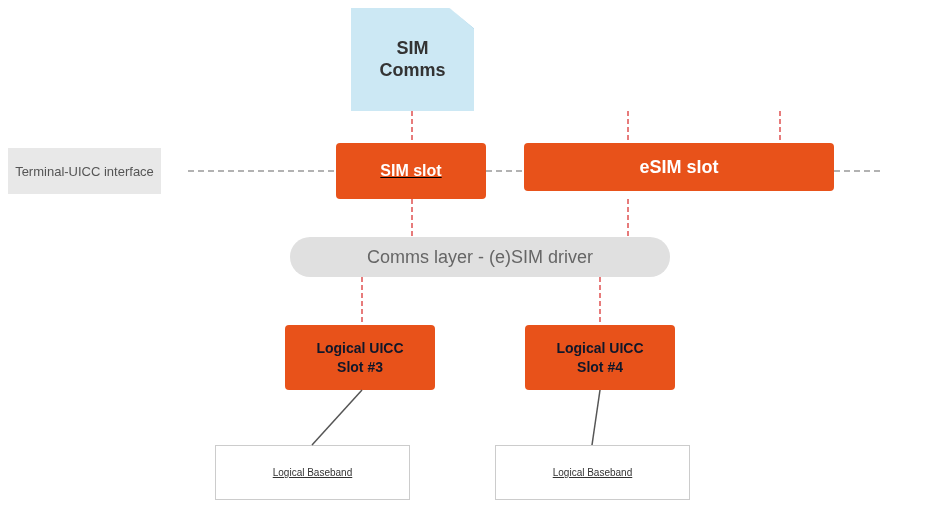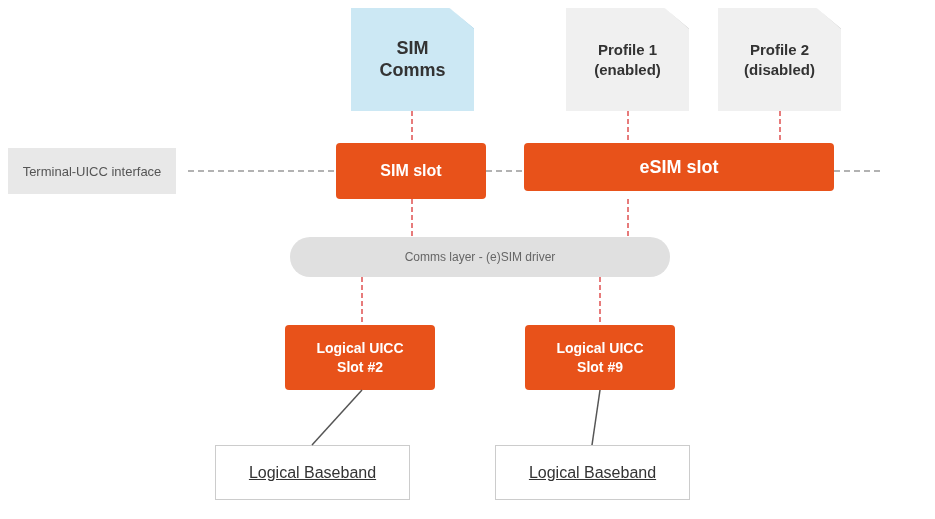--- a/index.html
+++ b/index.html
@@ -111,21 +111,21 @@
       text-align: center;
       line-height: 1.3;
       z-index: 1;
     }
 
     
     .terminal-box {
       position: absolute;
       top: 148px;
       left: 8px;
-      width: 168px;
+      width: 153px;
       height: 46px;
       background: #e8e8e8;
       border-radius: 0;
       display: flex;
       align-items: center;
       justify-content: center;
     }
 
     .terminal-label {
       font-size: 13px;
@@ -138,20 +138,21 @@
       position: absolute;
       top: 143px;
       left: 336px;
       width: 150px;
       height: 56px;
       background: #e8521a;
       border-radius: 4px;
       display: flex;
       align-items: center;
       justify-content: center;
+      text-decoration: underline;
     }
 
     .sim-slot-label {
       font-size: 16px;
       font-weight: 700;
       color: #fff;
     }
 
     
     .esim-slot-box {
@@ -181,21 +182,21 @@
       width: 380px;
       height: 40px;
       background: #e0e0e0;
       border-radius: 20px;
       display: flex;
       align-items: center;
       justify-content: center;
     }
 
     .comms-label {
-      font-size: 12px;
+      font-size: 18px;
       color: #666;
     }
 
     
     .logical1-box {
       position: absolute;
       top: 325px;
       left: 285px;
       width: 150px;
       height: 65px;
@@ -218,21 +219,21 @@
       border-radius: 4px;
       display: flex;
       align-items: center;
       justify-content: center;
       text-align: center;
     }
 
     .logical-label {
       font-size: 14px;
       font-weight: 700;
-      color: #ffffff;
+      color: #0f172a;
       line-height: 1.3;
     }
 
     
     .baseband1-box {
       position: absolute;
       top: 445px;
       left: 215px;
       width: 195px;
       height: 55px;
@@ -250,21 +251,21 @@
       width: 195px;
       height: 55px;
       border: 1px solid #ccc;
       background: #fff;
       display: flex;
       align-items: center;
       justify-content: center;
     }
 
     .baseband-label {
-      font-size: 16px;
+      font-size: 10px;
       color: #333;
       text-decoration: underline;
     }
 
     
     .lines-svg {
       position: absolute;
       top: 0;
       left: 0;
       width: 935px;
@@ -278,61 +279,49 @@
 
 <div class="diagram">
 
   <div class="sim-card-box">
     <span class="sim-card-label">
       <span>SIM</span><br>
       <span>Comms</span>
     </span>
   </div>
 
-  <div class="profile1-box">
-    <span class="profile-label">
-      <span>Profile 1</span><br>
-      <span>(enabled)</span>
-    </span>
-  </div>
-
-  <div class="profile2-box">
-    <span class="profile-label">
-      <span>Profile 2</span><br>
-      <span>(disabled)</span>
-    </span>
-  </div>
+
 
   <div class="terminal-box">
     <span class="terminal-label">Terminal-UICC interface</span>
   </div>
 
   <div class="sim-slot-box">
     <span class="sim-slot-label">SIM slot</span>
   </div>
 
   <div class="esim-slot-box">
     <span class="esim-slot-label">eSIM slot</span>
   </div>
 
   <div class="comms-box">
     <span class="comms-label">Comms layer - (e)SIM driver</span>
   </div>
 
   <div class="logical1-box">
     <span class="logical-label">
       <span>Logical UICC</span><br>
-      <span>Slot #2</span>
+      <span>Slot #3</span>
     </span>
   </div>
 
   <div class="logical2-box">
     <span class="logical-label">
       <span>Logical UICC</span><br>
-      <span>Slot #9</span>
+      <span>Slot #4</span>
     </span>
   </div>
 
   <div class="baseband1-box">
     <span class="baseband-label">Logical  Baseband</span>
   </div>
 
   <div class="baseband2-box">
     <span class="baseband-label">Logical Baseband</span>
   </div>

